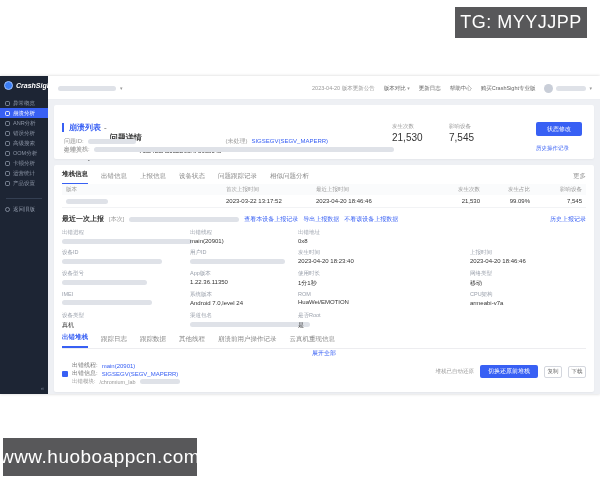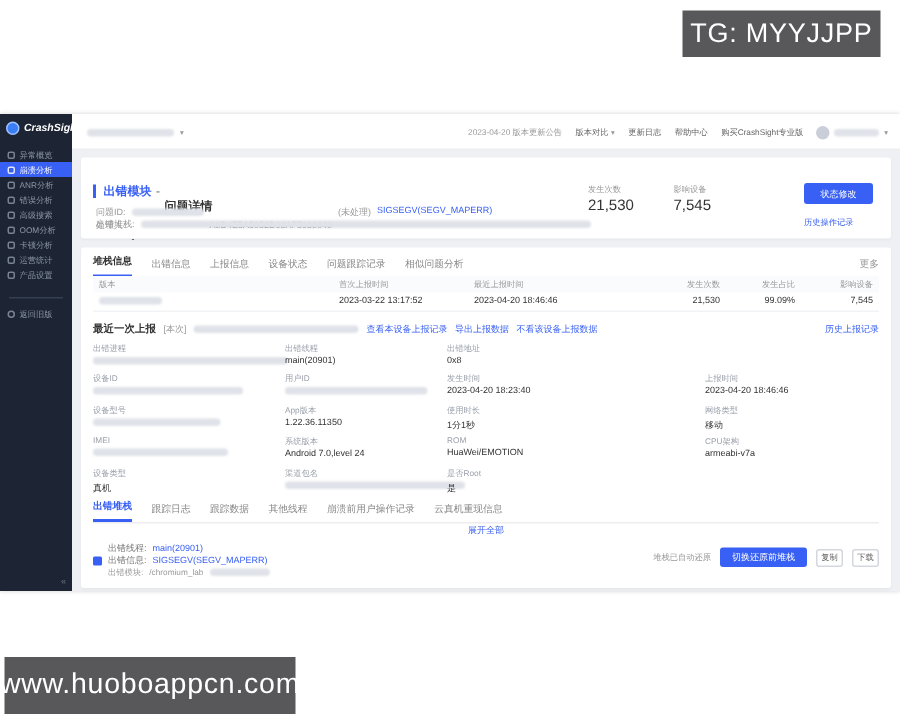--- a/index.html
+++ b/index.html
@@ -141,21 +141,21 @@
           <span class="avatar"></span>
           <span class="redact" style="width:30px;"></span>
           <span class="caret">▾</span>
         </span>
       </div>
     </div>
 
     <div class="card" style="left:54px;top:29px;width:540px;height:54px;">
       <div class="crumb">
         <span class="crumb-bar"></span>
-        <span class="blue">出错模块</span>
+        <span class="blue">崩溃列表</span>
         <span class="gray">-</span>
         <span class="dark">问题详情</span>
       </div>
       <div class="meta" style="position:absolute;left:10px;top:23px;">
         <span class="gray">问题ID:</span>
         <span class="redact" style="width:48px;"></span>
         <span class="dark">A8D4E5A5052D93AF5938048</span>
         <span class="gray">(未处理)</span>
         <span class="blue">SIGSEGV(SEGV_MAPERR)</span>
       </div>

